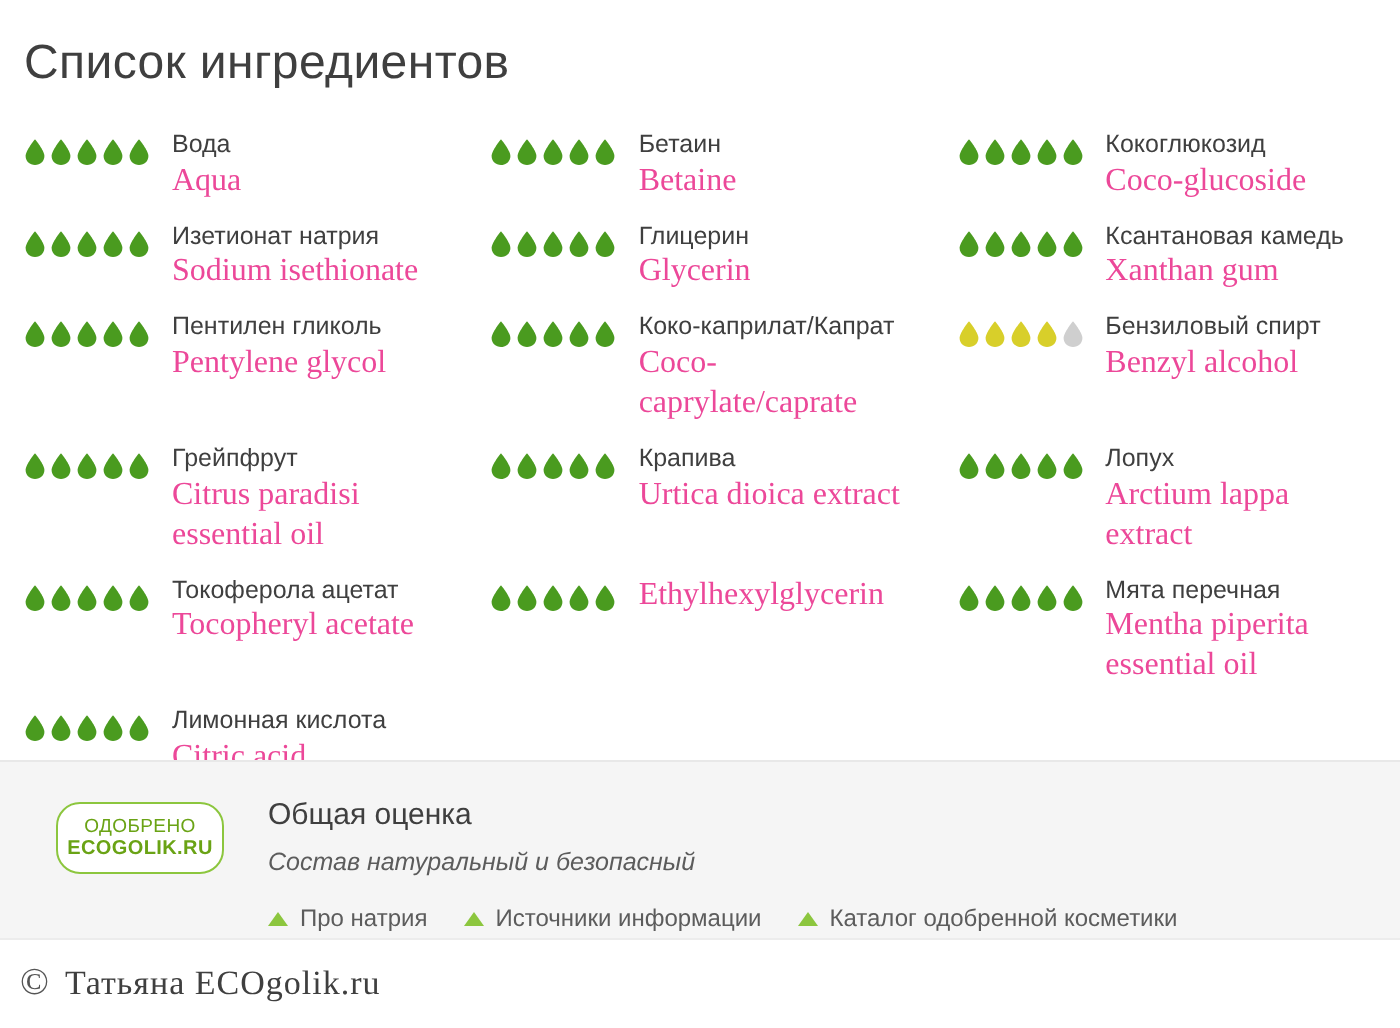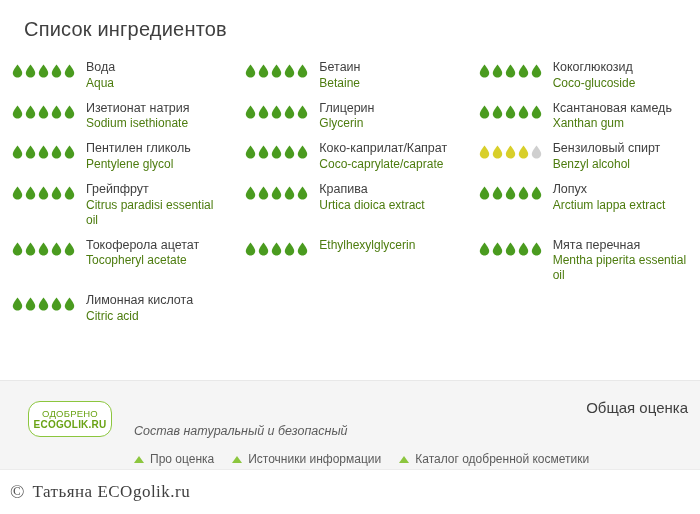--- a/index.html
+++ b/index.html
@@ -12,23 +12,23 @@
     font-family: "Liberation Sans", sans-serif;
   }
   .page {
     position: relative;
     width: 700px;
     height: 514px;
     background: #ffffff;
     overflow: hidden;
   }
   .title {
-    font-size: 20px;
+    font-size: 24px;
     color: #3f3f3f;
-    padding: 18px 0 0 24px;
+    padding: 18px 0 0 12px;
     font-weight: 400;
     letter-spacing: 0.2px;
   }
   .ingredients {
     display: grid;
     grid-template-columns: 1fr 1fr 1fr;
     column-gap: 0px;
     row-gap: 0px;
     padding: 14px 0 0 0;
   }
@@ -55,22 +55,23 @@
   .ing .names {
     flex: 1 1 auto;
     padding-left: 8px;
     line-height: 1.25;
   }
   .name-ru {
     font-size: 12.5px;
     color: #3f3f3f;
   }
   .name-lat {
-    font-size: 12px;
-    color: #4d7c0f;
+    font-size: 16px;
+    color: #ec4899;
+    font-family: Liberation Serif, serif;
   }
   .footer {
     position: absolute;
     left: 0;
     right: 0;
     bottom: 45px;
     top: 380px;
     background: #f5f5f5;
     border-top: 1px solid #e8e8e8;
   }
@@ -101,21 +102,20 @@
     letter-spacing: 0.2px;
   }
   .overall {
     padding-left: 22px;
     flex: 1 1 auto;
   }
   .overall-title {
     font-size: 15px;
     color: #3f3f3f;
     padding-bottom: 8px;
-    text-align: right;
   }
   .overall-sub {
     font-size: 12.5px;
     color: #5c5c5c;
     padding-bottom: 14px;
     font-style: italic;
   }
   .links {
     display: flex;
     align-items: center;
@@ -702,21 +702,21 @@
       <div class="badge">
         <div class="badge-line1">ОДОБРЕНО</div>
         <div class="badge-line2">ECOGOLIK.RU</div>
       </div>
       <div class="overall">
         <div class="overall-title">Общая оценка</div>
         <div class="overall-sub">Состав натуральный и безопасный</div>
         <div class="links">
             <div class="link">
               <span class="tri"></span>
-              <span>Про оценка</span>
+              <span>Про натрия</span>
             </div>
             <div class="link">
               <span class="tri"></span>
               <span>Источники информации</span>
             </div>
             <div class="link">
               <span class="tri"></span>
               <span>Каталог одобренной косметики</span>
             </div>
           </div>

